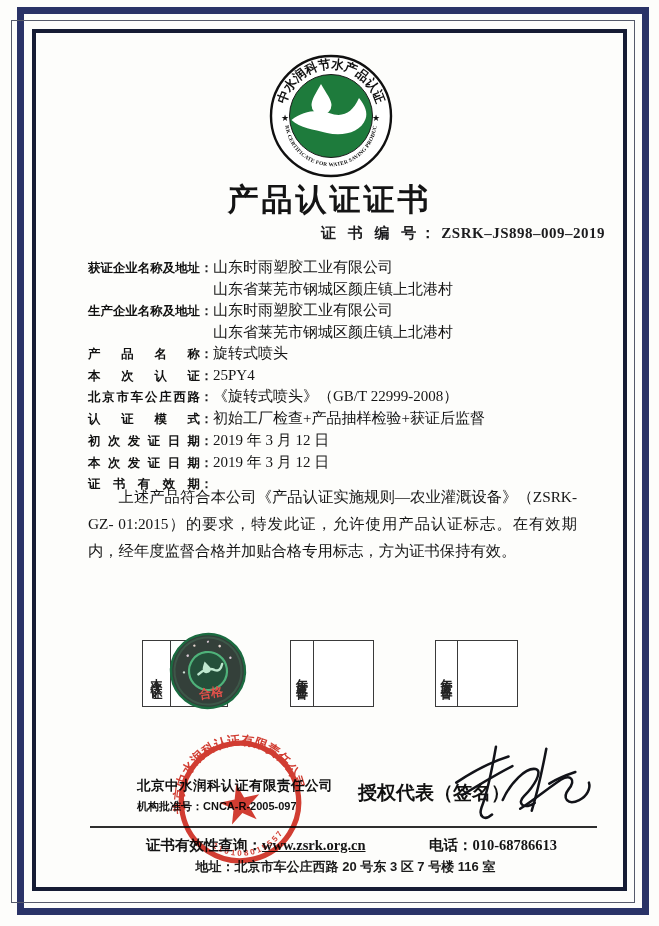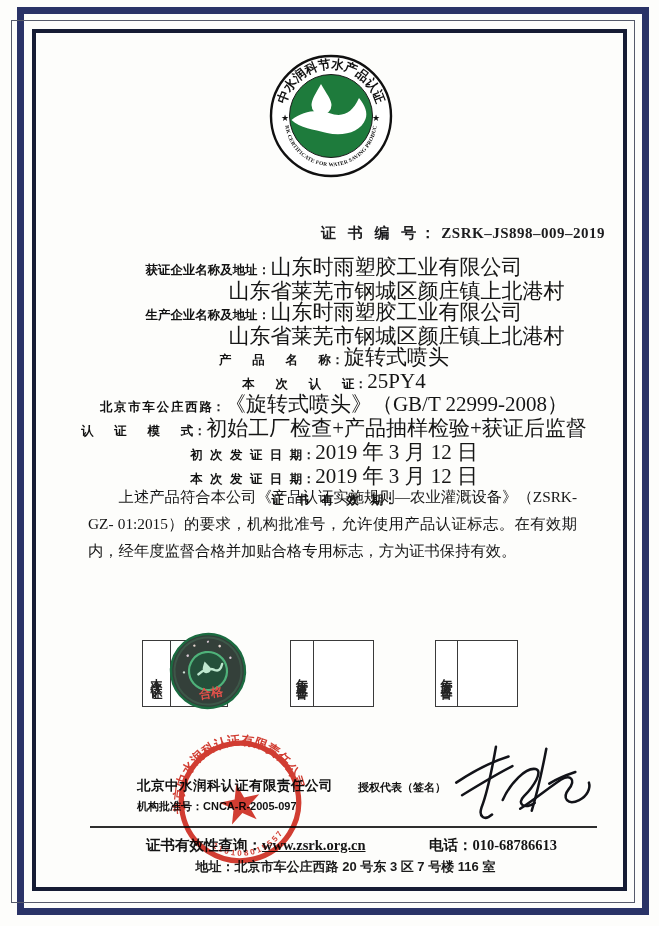--- a/index.html
+++ b/index.html
@@ -24,29 +24,29 @@
     text-align:center; font-family:"Liberation Sans", sans-serif;
     font-size:31px; font-weight:900; letter-spacing:3px; color:#141414;
   }
   .certno{
     position:absolute; top:224px; right:54px;
     font-size:15px; font-weight:bold; letter-spacing:.5px;
   }
   .certno .lbl{letter-spacing:4px; margin-right:2px;}
 
   .fields{position:absolute; left:88px; top:257px; width:492px;}
-  .frow{display:flex; align-items:baseline; line-height:20.9px; white-space:nowrap;justify-content:center;}
+  .frow{display:flex; align-items:baseline; line-height:20.9px; white-space:nowrap;}
   .flabel{
     display:inline-block; width:112px; flex:0 0 112px;
     font-family:"Liberation Sans", sans-serif; font-weight:bold;
     font-size:12.4px; color:#111;
     text-align:justify; text-align-last:justify; text-justify:inter-character;
   }
   .fcolon{font-family:"Liberation Sans", sans-serif; font-weight:bold; font-size:13px; width:13px; flex:0 0 13px;}
-  .fvalue{font-size:21px; color:#151515;}
+  .fvalue{font-size:15px; color:#151515;}
 
   .statement{
     position:absolute; left:88px; top:483px; width:489px;
     font-size:15.3px; line-height:27.2px; text-indent:2em; color:#151515;
     text-align:justify;
   }
 
   .boxrow{position:absolute; left:0; top:640px; width:659px; height:67px;}
   .cbox{position:absolute; top:0; height:65px; border:1.5px solid #3a3a3a; background:#fff; display:flex;}
   .cbox .vcol{
@@ -54,21 +54,21 @@
     font-family:"Liberation Sans", sans-serif; font-weight:600; font-size:12px; color:#222;
   }
   .cbox .vtext{writing-mode:vertical-rl; text-orientation:upright; letter-spacing:3px; line-height:1;}
   .box1{left:142px; width:84px;} .box1 .vcol{width:27px;}
   .box2{left:290px; width:82px;} .box2 .vcol{width:22px;}
   .box3{left:435px; width:81px;} .box3 .vcol{width:21px;}
   .sticker{position:absolute; left:168px; top:631px; width:80px; height:80px; z-index:3; transform:rotate(-8deg);}
 
   .issuer-company{position:absolute; left:137px; top:777px; font-family:"Liberation Sans", sans-serif; font-weight:bold; font-size:13.5px; letter-spacing:.5px; color:#111;}
   .issuer-approval{position:absolute; left:137px; top:799px; font-family:"Liberation Sans", sans-serif; font-weight:bold; font-size:11px; color:#111;}
-  .rep-label{position:absolute; left:358px; top:780px; font-family:Liberation Sans, sans-serif; font-weight:bold; font-size:11px; color:#111;}
+  .rep-label{position:absolute; left:358px; top:780px; font-family:Liberation Sans, sans-serif; font-weight:bold; font-size:19px; color:#111;}
   .signature{position:absolute; left:452px; top:740px; width:146px; height:92px; z-index:4;}
 
   .seal{position:absolute; left:169px; top:731px; width:142px; height:142px; z-index:5; mix-blend-mode:multiply; opacity:.92;}
 
   .sep{position:absolute; left:90px; right:62px; top:826px; border-top:2px solid #2e2e2e;}
   .fq{position:absolute; left:146px; top:836px; font-size:14.5px; font-weight:bold; color:#141414;}
   .fq .site{text-decoration:underline;}
   .fp{position:absolute; left:385px; top:836px; font-size:14.5px; font-weight:bold; color:#141414;padding-left:44px;}
   .addr{position:absolute; left:0; top:858px; width:100%; text-align:center;
         font-family:"Liberation Sans", sans-serif; font-weight:bold; font-size:13px; color:#1a1a1a;margin-left:16px;}
@@ -96,20 +96,21 @@
     <text font-family="Liberation Sans, sans-serif" font-size="12.5" font-weight="bold" fill="#101010">
       <textPath href="#arcTop" startOffset="50%" text-anchor="middle">中水润科节水产品认证</textPath>
     </text>
     <text font-family="Liberation Serif, serif" font-size="5.4" font-weight="bold" fill="#101010" letter-spacing="0.2">
       <textPath href="#arcBottom" startOffset="50%" text-anchor="middle">ZSRK CERTIFICATE FOR WATER SAVING PRODUCTS</textPath>
     </text>
     <text x="13" y="68" font-size="9" fill="#101010">★</text>
     <text x="104" y="68" font-size="9" fill="#101010">★</text>
   </svg>
 
+  <div class="title">产品认证证书</div>
 
   <div class="certno">
     <span class="lbl">证 书 编 号：</span><span>ZSRK–JS898–009–2019</span>
   </div>
 
   <div class="fields">
     <div class="frow">
         <span class="flabel">获证企业名称及地址</span>
         <span class="fcolon">：</span>
         <span class="fvalue">山东时雨塑胶工业有限公司</span>
@@ -158,21 +159,21 @@
         <span class="flabel">本次发证日期</span>
         <span class="fcolon">：</span>
         <span class="fvalue">2019 年 3 月 12 日</span>
       </div>
     <div class="frow">
         <span class="flabel">证书有效期</span>
         <span class="fcolon">：</span>
       </div>
   </div>
 
-  <div class="statement">上述产品符合本公司《产品认证实施规则—农业灌溉设备》（ZSRK-GZ- 01:2015）的要求，机构批准号，允许使用产品认证标志。在有效期内，经年度监督合格并加贴合格专用标志，方为证书保持有效。</div>
+  <div class="statement">上述产品符合本公司《产品认证实施规则—农业灌溉设备》（ZSRK-GZ- 01:2015）的要求，特发此证，允许使用产品认证标志。在有效期内，经年度监督合格并加贴合格专用标志，方为证书保持有效。</div>
 
   <div class="boxrow">
     <div class="cbox box1">
       <div class="vcol">
           <span class="vtext">本次认证</span>
         </div>
     </div>
     <div class="cbox box2">
       <div class="vcol">
           <span class="vtext">年度监督</span>

